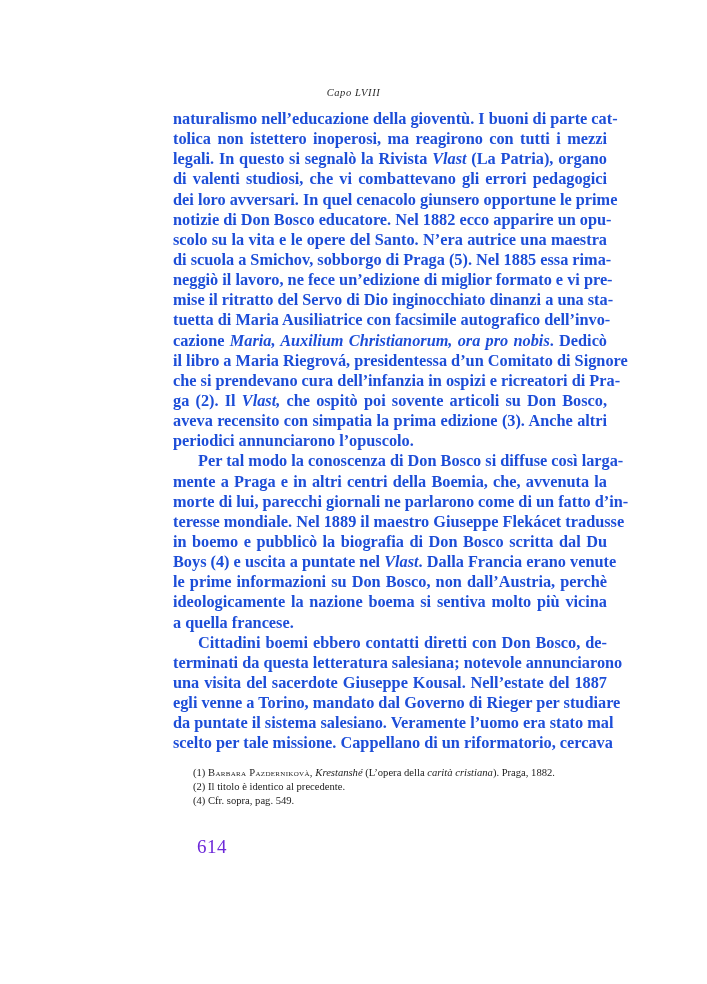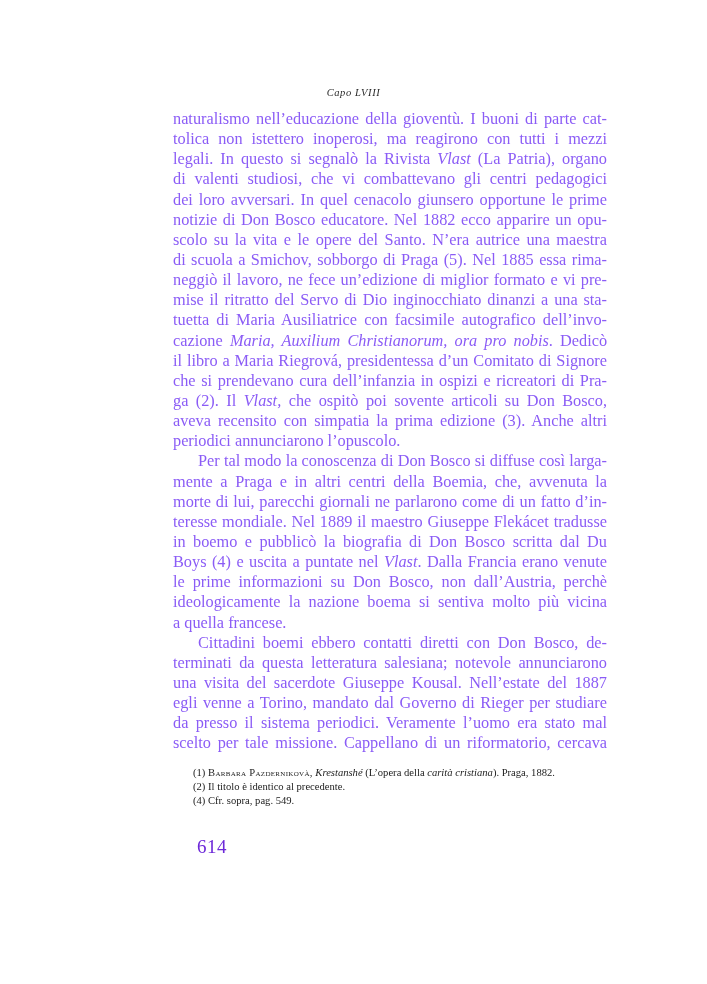--- a/index.html
+++ b/index.html
@@ -40,21 +40,22 @@
     }
     .line {
       position: relative;
       height: 20.15px;
       line-height: 20.15px;
       font-family: "Liberation Serif", serif;
       font-size: 16.3px;
       white-space: nowrap;
       text-align: justify;
       text-align-last: justify;
-      color: #8b5cf6;
+      color: #1d4ed8;
+      font-weight: bold;
     }
     .line.last {
       text-align-last: left;
     }
     .line.indent {
       padding-left: 25px;
     }
     .line i { font-style: italic; }
     .footnotes {
       position: absolute;
@@ -89,21 +90,21 @@
 <body>
 
 <div class="page">
 
   <div class="running-head">Capo LVIII</div>
 
   <div class="body-text" id="body-text">
       <div class="line"><span>naturalismo nell’educazione della gioventù. I buoni di parte cat-</span></div>
       <div class="line"><span>tolica non istettero inoperosi, ma reagirono con tutti i mezzi</span></div>
       <div class="line"><span>legali. In questo si segnalò la Rivista </span><i>Vlast</i><span> (La Patria), organo</span></div>
-      <div class="line"><span>di valenti studiosi, che vi combattevano gli centri pedagogici</span></div>
+      <div class="line"><span>di valenti studiosi, che vi combattevano gli errori pedagogici</span></div>
       <div class="line"><span>dei loro avversari. In quel cenacolo giunsero opportune le prime</span></div>
       <div class="line"><span>notizie di Don Bosco educatore. Nel 1882 ecco apparire un opu-</span></div>
       <div class="line"><span>scolo su la vita e le opere del Santo. N’era autrice una maestra</span></div>
       <div class="line"><span>di scuola a Smichov, sobborgo di Praga (5). Nel 1885 essa rima-</span></div>
       <div class="line"><span>neggiò il lavoro, ne fece un’edizione di miglior formato e vi pre-</span></div>
       <div class="line"><span>mise il ritratto del Servo di Dio inginocchiato dinanzi a una sta-</span></div>
       <div class="line"><span>tuetta di Maria Ausiliatrice con facsimile autografico dell’invo-</span></div>
       <div class="line"><span>cazione </span><i>Maria, Auxilium Christianorum, ora pro nobis</i><span>. Dedicò</span></div>
       <div class="line"><span>il libro a Maria Riegrová, presidentessa d’un Comitato di Signore</span></div>
       <div class="line"><span>che si prendevano cura dell’infanzia in ospizi e ricreatori di Pra-</span></div>
@@ -116,21 +117,21 @@
       <div class="line"><span>teresse mondiale. Nel 1889 il maestro Giuseppe Flekácet tradusse</span></div>
       <div class="line"><span>in boemo e pubblicò la biografia di Don Bosco scritta dal Du</span></div>
       <div class="line"><span>Boys (4) e uscita a puntate nel </span><i>Vlast</i><span>. Dalla Francia erano venute</span></div>
       <div class="line"><span>le prime informazioni su Don Bosco, non dall’Austria, perchè</span></div>
       <div class="line"><span>ideologicamente la nazione boema si sentiva molto più vicina</span></div>
       <div class="line last"><span>a quella francese.</span></div>
       <div class="line indent"><span>Cittadini boemi ebbero contatti diretti con Don Bosco, de-</span></div>
       <div class="line"><span>terminati da questa letteratura salesiana; notevole annunciarono</span></div>
       <div class="line"><span>una visita del sacerdote Giuseppe Kousal. Nell’estate del 1887</span></div>
       <div class="line"><span>egli venne a Torino, mandato dal Governo di Rieger per studiare</span></div>
-      <div class="line"><span>da presso il sistema periodici. Veramente l’uomo era stato mal</span></div>
+      <div class="line"><span>da puntate il sistema salesiano. Veramente l’uomo era stato mal</span></div>
       <div class="line"><span>scelto per tale missione. Cappellano di un riformatorio, cercava</span></div>
     </div>
 
   <div class="footnotes">
     <div class="fn">
       <span>(1)</span>
       <span class="sc">Barbara Pazdernikovà,</span>
       <i>Krestanshé</i><span> (L’opera della </span><i>carità cristiana</i><span>). Praga, 1882.</span>
     </div>
     <div class="fn">

